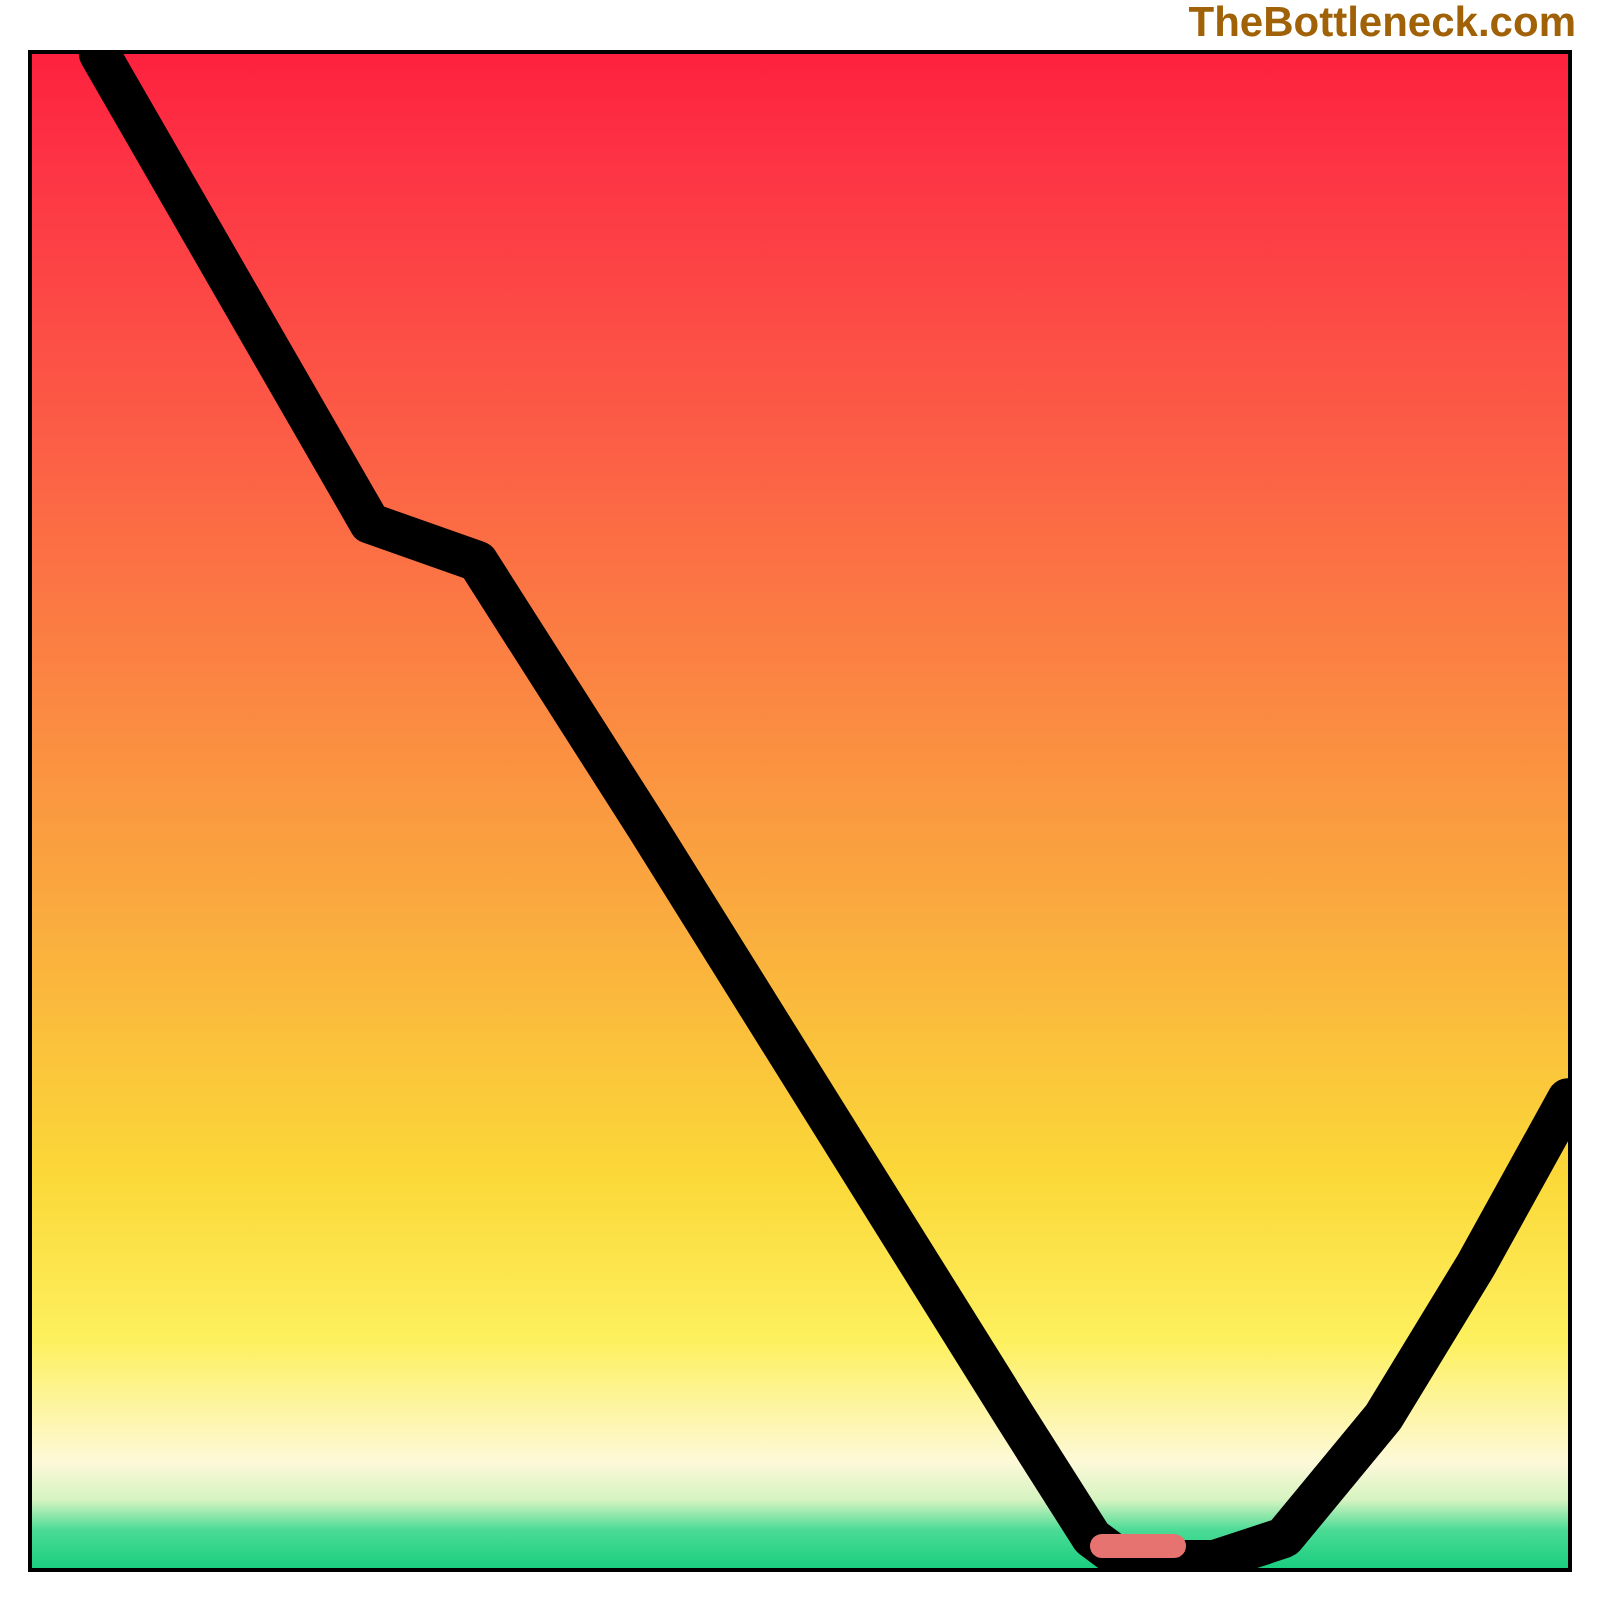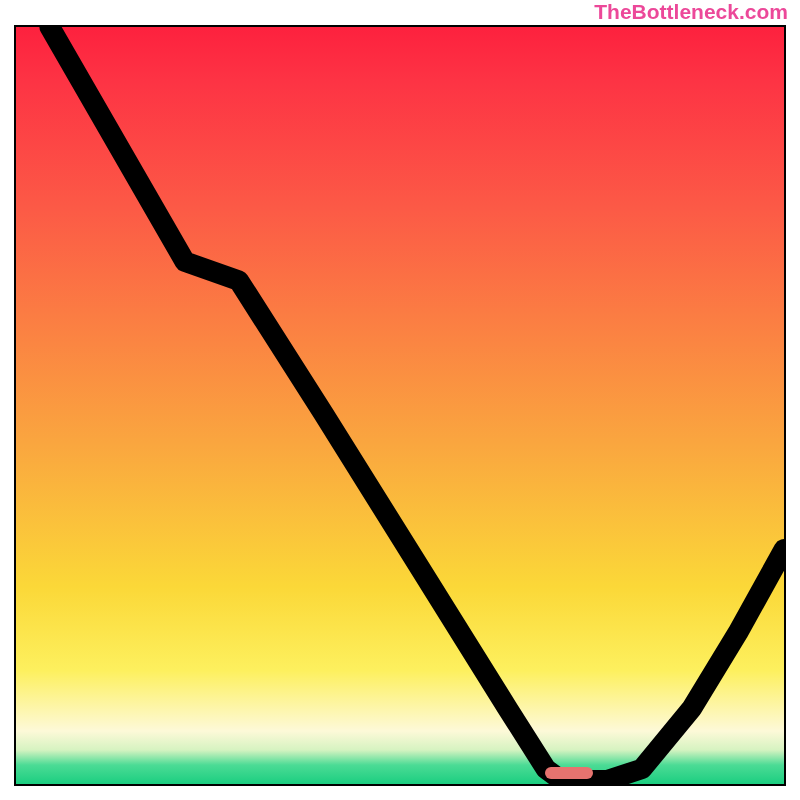--- a/index.html
+++ b/index.html
@@ -62,21 +62,21 @@
     width: 48px;
     height: 12px;
     border-radius: 6px;
     background: #e6736f;
   }
   .watermark {
     position: absolute;
     top: 0;
     right: 12px;
     font: 600 21px Arial, Helvetica, sans-serif;
-    color: #ec4899;
+    color: #a16207;
     user-select: none;
   }
 </style>
 </head>
 <body>
 
 <div class="stage">
   <div class="watermark">TheBottleneck.com</div>
 
   <div class="plot-box">

